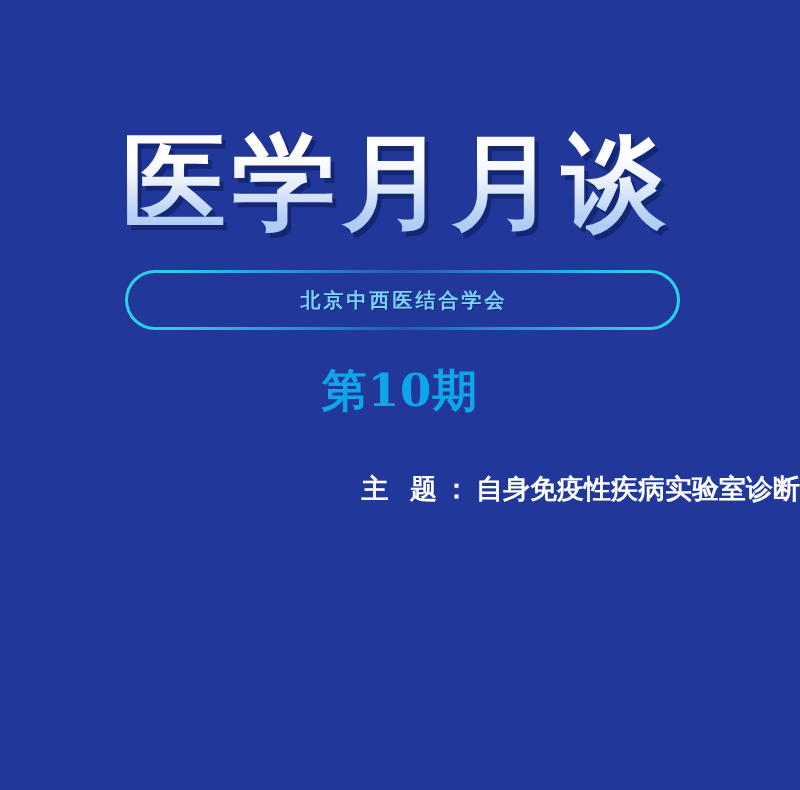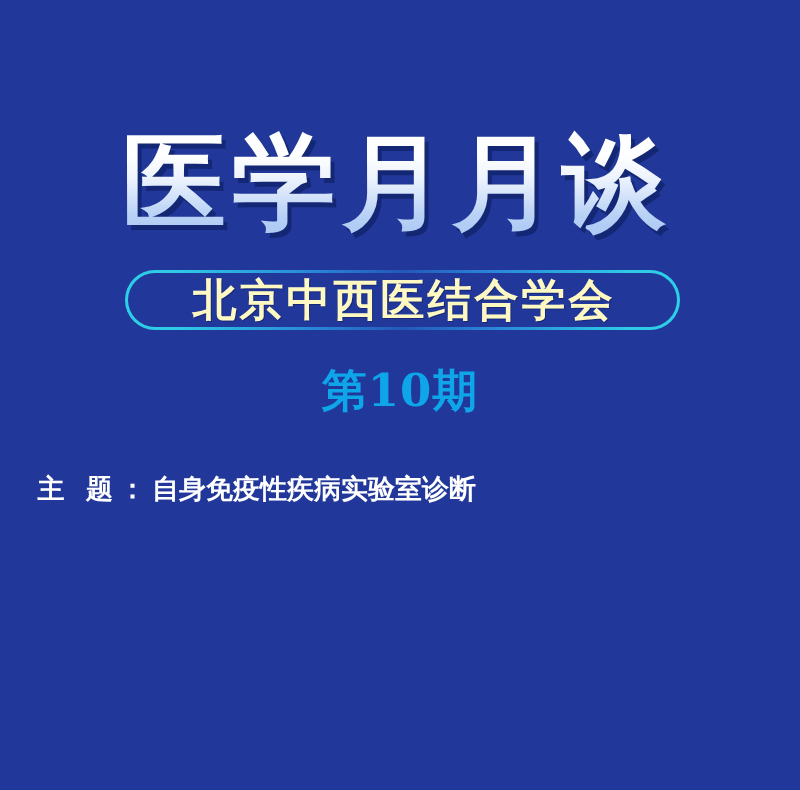--- a/index.html
+++ b/index.html
@@ -78,24 +78,24 @@
     border-radius: 32px;
     background: #21389a;
     display: flex;
     align-items: center;
     justify-content: center;
   }
 
   .org-name {
     font-family: "DejaVu Serif", "Liberation Serif", serif;
     font-weight: 600;
-    font-size: 44px;
+    font-size: 20px;
     letter-spacing: 3px;
     padding-left: 3px;
-    color: #fef9c3;
+    color: #7dd3fc;
     text-shadow: 1px 1px 0 rgba(10, 22, 80, 0.45);
     line-height: 1;
   }
 
   
   .issue-no {
     position: absolute;
     left: 0;
     top: 368px;
     width: 800px;
@@ -107,21 +107,21 @@
     color: #0ea5e9;
     line-height: 1;
   }
 
   
   .topic-line {
     position: absolute;
     left: 0;
     top: 438px;
     width: 800px;
-    text-align: left;
+    text-align: right;
     font-family: "DejaVu Serif", "Liberation Serif", serif;
     font-weight: 700;
     font-size: 27px;
     letter-spacing: 0px;
     color: #ffffff;
     line-height: 1.25;
     white-space: pre;
   }
 
   .topic-label {

